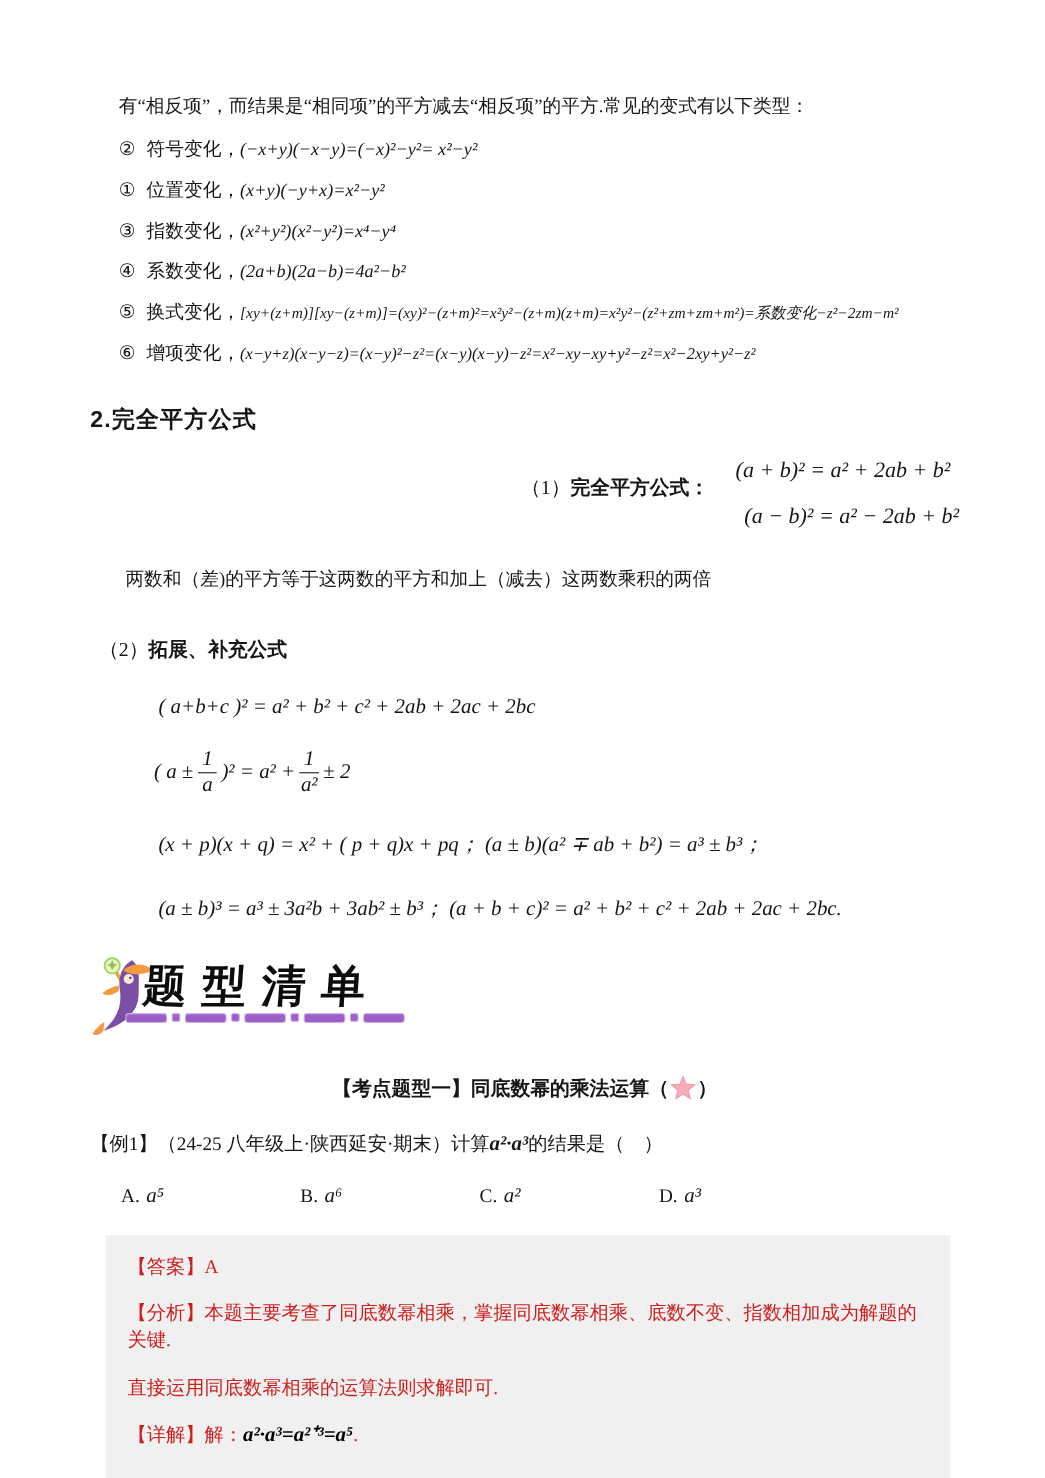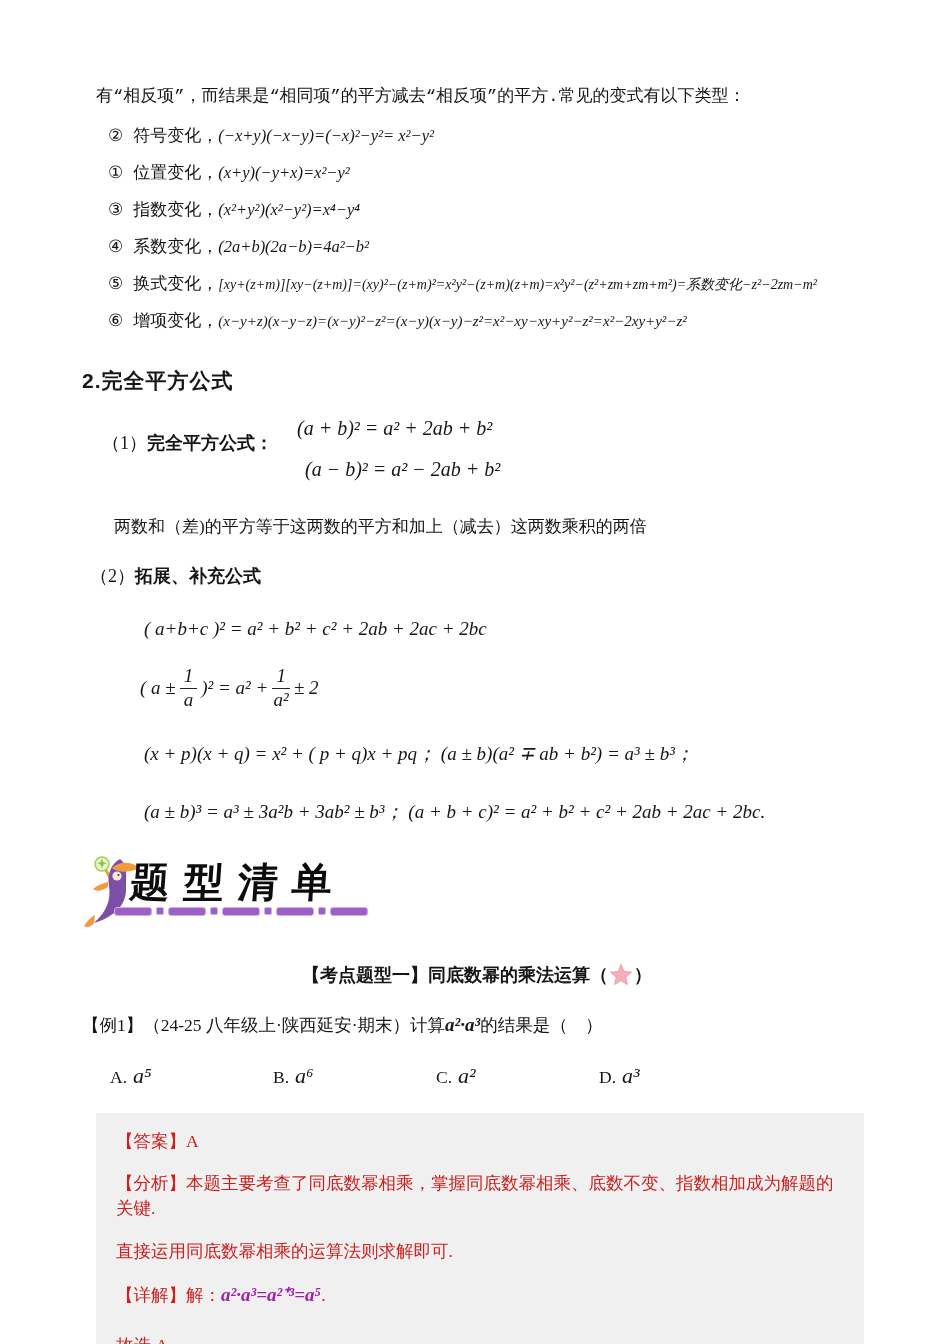--- a/index.html
+++ b/index.html
@@ -4,42 +4,42 @@
 <style>
   html,body{margin:0;padding:0;background:#fff;}
   body{
     width:950px;height:1344px;
     font-family:"Liberation Serif",serif;
     font-size:17px;color:#161616;
     overflow:hidden;
   }
   .page{padding:86px 78px 0 96px;position:relative;}
 
-  .intro{margin:0 0 17px 0;line-height:1.3;font-family:Liberation Mono, monospace;}
+  .intro{margin:0 0 17px 12px;line-height:1.3;}
 
   .variation-list{margin:0;}
   .v-item{margin:0 0 14px 12px;white-space:nowrap;line-height:1.35;}
   .v-num{margin-right:10px;}
   .math{font-family:"Liberation Serif",serif;font-style:italic;}
   .v-item .math{font-size:16.5px;}
   .v-item.long5 .math{font-size:14px;}
   .v-item.long6 .math{font-size:15px;}
 
   .hei{font-family:"Liberation Sans",sans-serif;font-weight:bold;}
 
   .sec-title{font-size:21px;margin:34px 0 22px -14px;letter-spacing:1px;}
-  .pf-row{display:flex;align-items:flex-start;margin-left:6px;}
+  .pf-row{display:flex;align-items:flex-start;margin-left:6px;justify-content:flex-end;}
   .pf-label{font-size:18px;padding-top:14px;white-space:nowrap;}
   .pf-label .paren{font-family:"Liberation Serif",serif;font-weight:normal;}
   .pf-formulas{margin-left:24px;}
   .bigmath{font-size:20px;}
   .pf-formulas .f2{margin:18px 0 0 8px;}
 
   .note{margin:34px 0 0 18px;}
-  .sub2{font-size:18px;margin:26px 0 0 -6px;}
+  .sub2{font-size:18px;margin:40px 0 0 -6px;}
   .sub2 .paren{font-family:"Liberation Serif",serif;font-weight:normal;}
 
   .ext{margin:30px 0 0 48px;font-size:19px;}
   .ext-frac-row{display:flex;align-items:center;margin:26px 0 0 44px;font-size:19px;}
   .frac{display:inline-flex;flex-direction:column;align-items:center;margin:0 4px;line-height:1.1;}
   .frac .num{border-bottom:1.3px solid #222;padding:0 4px 1px 4px;}
   .frac .den{padding-top:1px;}
   .ext3{margin-top:30px;}
   .ext4{margin-top:32px;}
 
@@ -57,32 +57,32 @@
   .bdash{width:36px;height:7px;background:#9c5fc7;border:1.5px solid #cfaee6;border-radius:3px;margin-right:4px;}
   .bdot{width:6px;height:6px;background:#9c5fc7;border:1.5px solid #cfaee6;border-radius:2px;margin-right:4px;}
 
   .topic-heading{font-size:18px;margin:26px 0 0 -14px;display:flex;align-items:center;justify-content:center;}
   .star-icon{width:24px;height:23px;margin:0 1px;}
 
   .example-line{margin:26px 0 0 -14px;font-size:17.5px;white-space:nowrap;}
   .example-line .math{font-size:19px;font-weight:bold;}
   .options{display:flex;margin:26px 0 0 14px;}
   .option{width:163px;font-size:17.5px;}
-  .option .math{font-size:22px;margin-left:6px;}
+  .option .math{font-size:19px;margin-left:6px;}
 
   .answer-box{
     margin:24px 0 0 0;width:728px;
     background:#f1f0f0;
     padding:16px 20px 18px 20px;
     color:#cc1f1f;
     font-size:17.5px;
   }
   .ab-row{margin:0 0 17px 0;line-height:1.45;}
   .ab-row:last-child{margin-bottom:0;}
-  .detail-math{color:#a21caf;font-weight:bold;font-size:19px;}
+  .detail-math{color:#000000;font-weight:bold;font-size:19px;}
   .conclusion{margin-top:24px;}
 </style>
 </head>
 <body>
 
 <div class="page">
 
   <p class="intro">有“相反项”，而结果是“相同项”的平方减去“相反项”的平方.常见的变式有以下类型：</p>
 
   <div class="variation-list">

